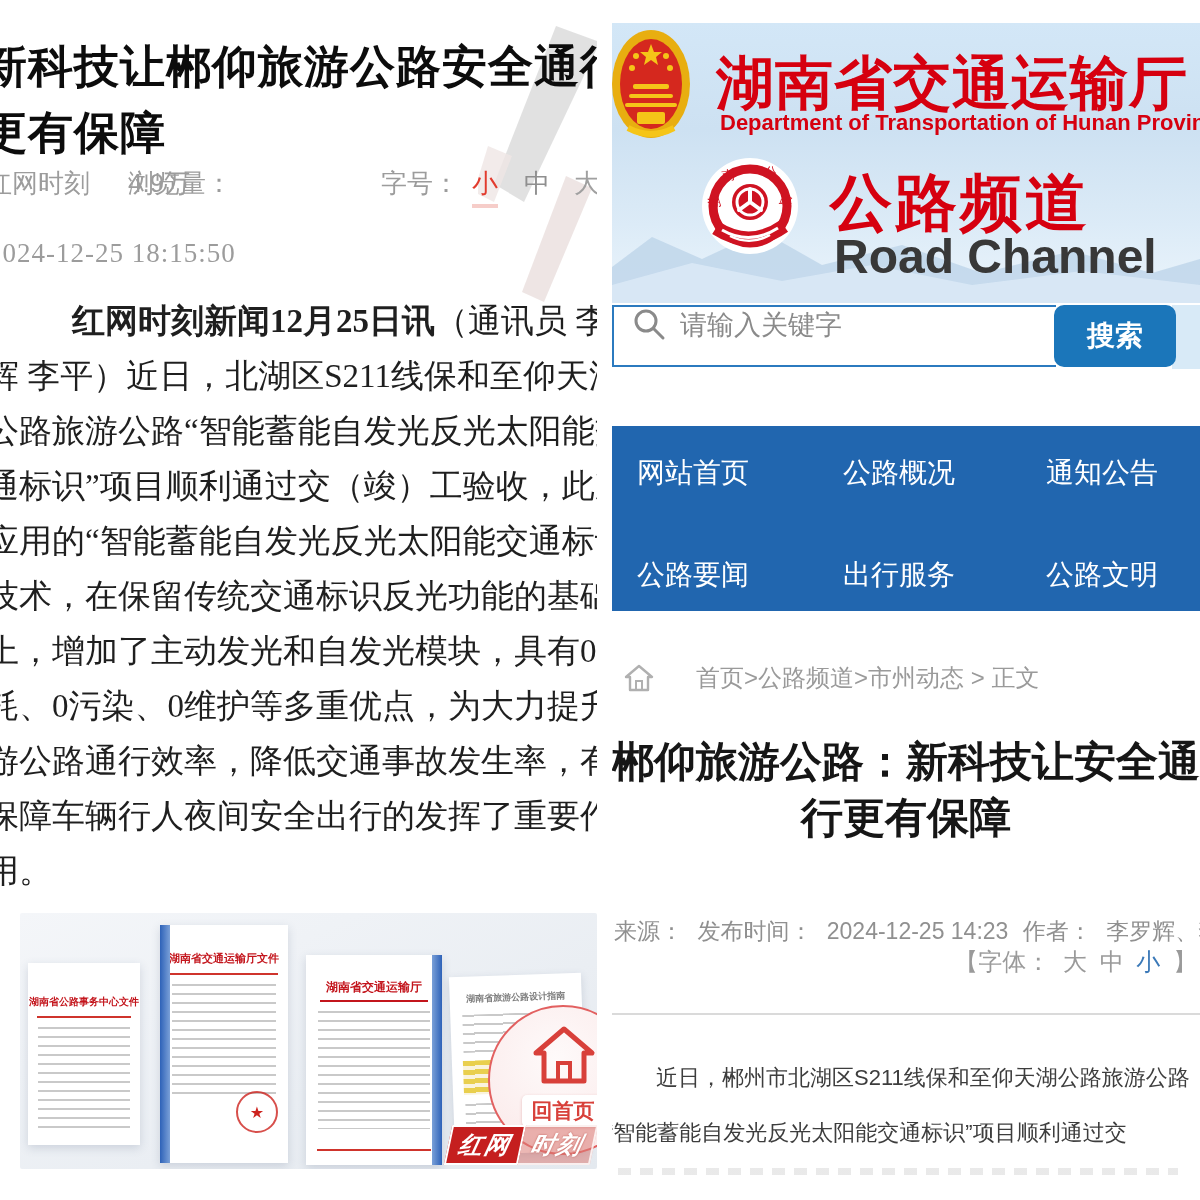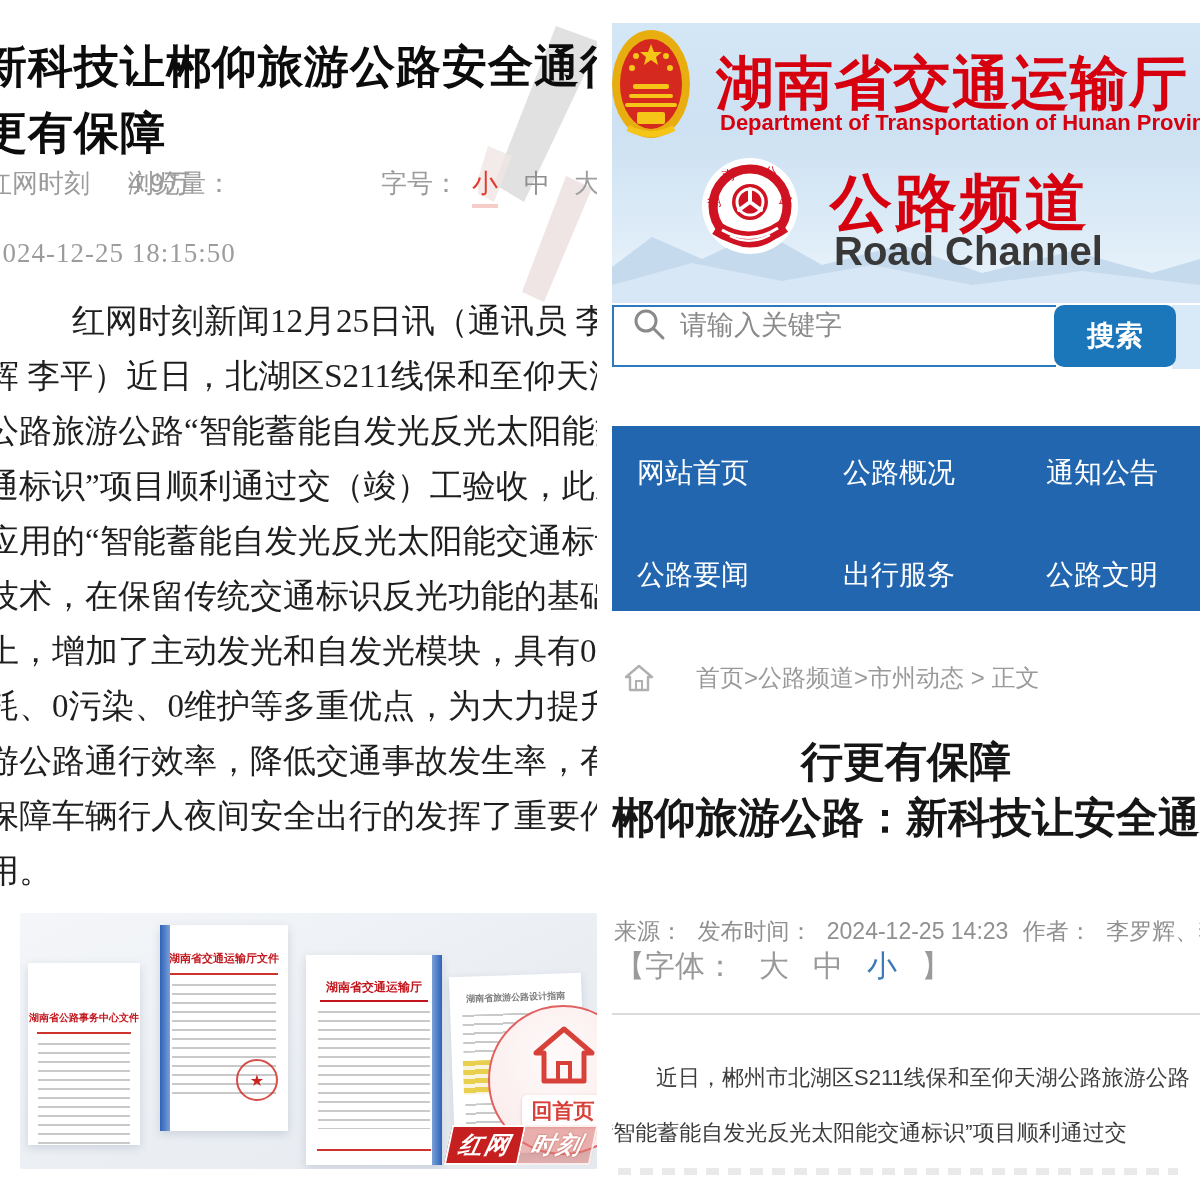--- a/index.html
+++ b/index.html
@@ -18,31 +18,31 @@
   .lm-fslabel{left:381px;}
   .lm-small{left:472px;color:#e23b2e;border-bottom:4px solid #f6cdc9;padding-bottom:3px;}
   .lm-mid{left:524px;color:#8f8f8f;}
   .lm-big{left:574px;color:#a0a0a0;}
   .l-time{position:absolute;left:-12px;top:238px;font-size:27px;color:#9c9c9c;
           font-family:"Liberation Serif",serif;letter-spacing:1px;white-space:nowrap;z-index:1;}
   .l-body{position:absolute;left:-14px;top:294px;width:680px;z-index:1;}
   .bl{height:55px;line-height:55px;font-size:33px;color:#1f1f1f;white-space:nowrap;
       font-family:"Liberation Serif","DejaVu Serif",serif;}
   .bl.indent{text-indent:86px;}
-  .bl b{font-weight:normal;}
+  .bl b{font-weight:bold;}
   
   .l-photo{position:absolute;left:20px;top:913px;width:577px;height:256px;overflow:hidden;
            background:linear-gradient(155deg,#f4f6f9 0%,#eaeef3 60%,#e4e9ef 100%);border-radius:2px;}
   .doc{position:absolute;background:#fff;box-shadow:0 3px 9px rgba(60,80,110,.18);}
   .doc .dtitle{font-weight:bold;color:#c3151c;text-align:center;white-space:nowrap;overflow:hidden;}
   .doc .rule{height:2px;background:#cf342c;margin:7px auto 0;width:84%;}
   .doc .lines{margin:9px auto 0;width:82%;background:repeating-linear-gradient(180deg,#c9c9c9 0 2px,transparent 2px 9px);}
-  .doc1{left:8px;top:50px;width:112px;height:182px;padding-top:48px;box-sizing:border-box;}
+  .doc1{left:8px;top:50px;width:112px;height:182px;padding-top:32px;box-sizing:border-box;}
   .doc1 .dtitle{font-size:10px;}
-  .doc2{left:140px;top:12px;width:128px;height:206px;padding-top:26px;box-sizing:border-box;}
+  .doc2{left:140px;top:12px;width:128px;height:238px;padding-top:26px;box-sizing:border-box;}
   .doc2::before{content:"";position:absolute;left:0;top:0;bottom:0;width:10px;
                 background:linear-gradient(90deg,#2e62b8,#7aa0d8);}
   .doc2 .dtitle{font-size:11px;}
   .seal{position:absolute;right:10px;bottom:30px;width:38px;height:38px;border:2px solid rgba(205,35,30,.8);
         border-radius:50%;color:#cd231e;font-size:16px;display:flex;align-items:center;justify-content:center;}
   .doc3{left:286px;top:42px;width:136px;height:210px;padding-top:24px;box-sizing:border-box;}
   .doc3::after{content:"";position:absolute;right:0;top:0;bottom:0;width:10px;
                background:linear-gradient(90deg,#7aa0d8,#2e62b8);}
   .doc3 .dtitle{font-size:12px;margin:0 14px;border-bottom:2px solid #c3151c;padding-bottom:4px;}
   .doc3 .rule{position:absolute;bottom:14px;left:8%;margin:0;}
@@ -67,41 +67,41 @@
   .banner{position:absolute;left:0;top:23px;width:588px;height:280px;overflow:hidden;
           background:linear-gradient(180deg,#d3e7f7 0%,#cde1f2 38%,#dcebf7 72%,#ecf5fc 100%);}
   .mountains{position:absolute;left:0;bottom:0;}
   .emblem{position:absolute;left:-2px;top:5px;}
   .org-cn{position:absolute;left:104px;top:22px;font-size:58px;font-weight:bold;color:#d6000f;
           letter-spacing:1px;white-space:nowrap;margin:0;}
   .org-en{position:absolute;left:108px;top:87px;font-size:22px;font-weight:bold;color:#d6000f;white-space:nowrap;}
   .roadlogo{position:absolute;left:88px;top:133px;}
   .channel-cn{position:absolute;left:218px;top:138px;font-size:62px;font-weight:bold;color:#d6000f;
               letter-spacing:3px;white-space:nowrap;margin:0;}
-  .channel-en{position:absolute;left:222px;top:206px;font-size:40px;font-weight:bold;color:#383838;white-space:nowrap;}
+  .channel-en{position:absolute;left:222px;top:206px;font-size:48px;font-weight:bold;color:#383838;white-space:nowrap;}
   .search-strip{position:absolute;left:560px;top:305px;width:28px;height:64px;background:#d8eaf7;}
   .search-box{position:absolute;left:0;top:305px;width:444px;height:62px;background:#fff;
               border:2px solid #2b7abf;border-right:none;box-sizing:border-box;display:flex;align-items:flex-start;}
   .search-icon{margin-left:18px;}
   .search-ph{margin-left:14px;font-size:27px;color:#8a8a8a;white-space:nowrap;}
   .search-btn{position:absolute;left:442px;top:305px;width:122px;height:62px;background:#1b76ba;
               border:none;border-radius:10px;color:#fff;font-size:28px;font-weight:bold;
               font-family:"Liberation Sans",sans-serif;cursor:pointer;}
   .nav{position:absolute;left:0;top:426px;width:700px;height:185px;background:#2166af;}
   .nav span{position:absolute;color:#fff;font-size:28px;white-space:nowrap;cursor:pointer;}
   .n1{left:25px;top:28px;}  .n2{left:231px;top:28px;}  .n3{left:434px;top:28px;}
   .n4{left:25px;top:130px;} .n5{left:231px;top:130px;} .n6{left:434px;top:130px;}
   .crumb{position:absolute;left:12px;top:662px;display:flex;align-items:center;color:#9a9a9a;font-size:24px;gap:30px;}
   .crumb-text{margin-left:12px;white-space:nowrap;}
   .r-title{position:absolute;left:0;top:734px;width:588px;margin:0;text-align:center;
            font-size:42px;line-height:56px;font-weight:bold;color:#161616;}
   .r-title div{white-space:nowrap;}
   .r-meta{position:absolute;left:2px;top:916px;width:586px;font-size:23px;color:#909090;white-space:nowrap;}
   .r-meta span{margin-right:8px;}
-  .r-fontrow{position:absolute;left:0;top:946px;width:588px;text-align:left;font-size:30px;color:#9a9a9a;font-family:Liberation Mono, monospace;}
+  .r-fontrow{position:absolute;left:0;top:946px;width:588px;text-align:right;font-size:24px;color:#9a9a9a;}
   .r-fontrow span{margin:0 3px;}
   .rf-small{color:#3b79b8;}
   .r-divider{position:absolute;left:0;top:1013px;width:588px;height:2px;background:#dadada;}
   .r-body{position:absolute;left:0;top:1050px;width:600px;}
   .rbl{height:55px;line-height:55px;font-size:22px;color:#3d3d3d;white-space:nowrap;}
   .rbl.indent{text-indent:44px;}
   .rbl.shift{margin-left:-6px;}
   .r-cutline{position:absolute;left:6px;top:1168px;width:560px;height:7px;opacity:.55;
              background:repeating-linear-gradient(90deg,#d8d8d8 0 13px,transparent 13px 22px);}
 </style>
@@ -252,22 +252,22 @@
 
     <div class="crumb">
       <svg width="30" height="30" viewBox="0 0 30 30">
         <path d="M15 3 L28 14 L24 14 L24 27 L6 27 L6 14 L2 14 Z" fill="none" stroke="#b0b0b0" stroke-width="2.4" stroke-linejoin="round"></path>
         <rect x="12" y="18" width="6" height="9" fill="none" stroke="#b0b0b0" stroke-width="2"></rect>
       </svg>
       <span class="crumb-text">首页&gt;公路频道&gt;市州动态 &gt; 正文</span>
     </div>
 
     <h1 class="r-title">
+      <div>郴仰旅游公路：新科技让安全通</div>
       <div>行更有保障</div>
-      <div>郴仰旅游公路：新科技让安全通</div>
     </h1>
 
     <div class="r-meta">
       <span>来源：</span>
       <span>发布时间：</span>
       <span>2024-12-25 14:23</span>
       <span>作者：</span>
       <span>李罗辉、李平</span>
     </div>
 

